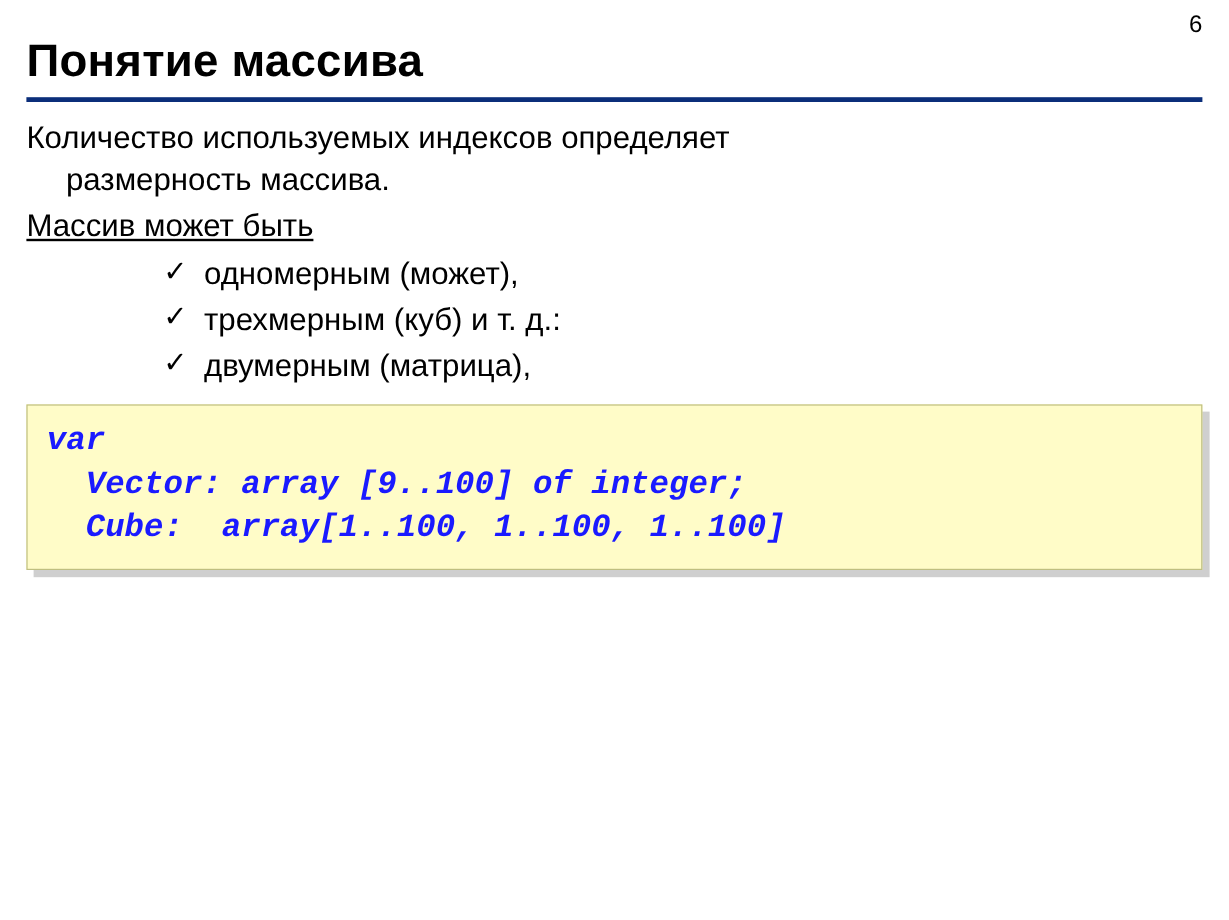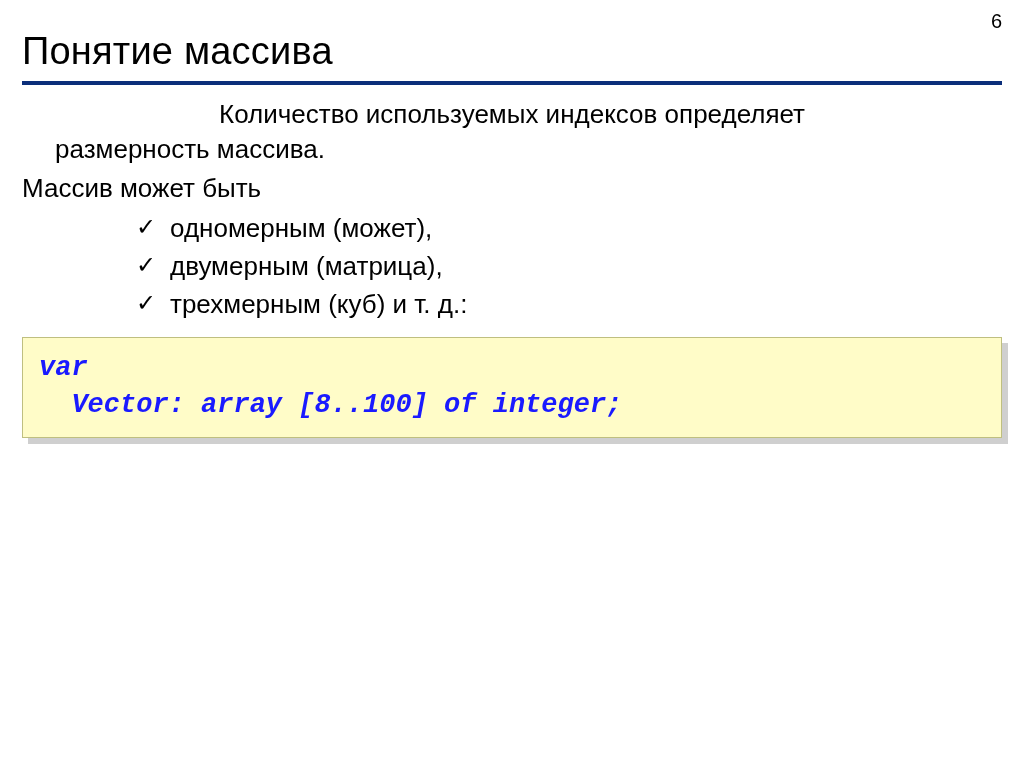--- a/index.html
+++ b/index.html
@@ -20,42 +20,42 @@
   }
   .page-num {
     position: absolute;
     top: 10px;
     right: 22px;
     font-size: 20px;
     color: #000;
   }
   .title {
     font-size: 38px;
-    font-weight: normal;
+    font-weight: bold;
     margin: 6px 0 4px 0;
     letter-spacing: 0.2px;
   }
   .rule {
     border: none;
     border-top: 4px solid #0b2e7a;
     margin: 8px 0 12px 0;
   }
   .body {
     font-size: 26px;
     line-height: 1.35;
   }
   .para1 {
     margin: 0;
-    text-align: center;
   }
   .para1-cont {
     margin: 0 0 4px 33px;
   }
   .para2 {
     margin: 0 0 4px 0;
+    text-decoration: underline;
   }
   ul.checks {
     list-style: none;
     margin: 0 0 14px 0;
     padding: 0 0 0 114px;
   }
   ul.checks li {
     position: relative;
     padding-left: 34px;
     margin: 0;
@@ -110,26 +110,27 @@
 
   <hr class="rule">
 
   <div class="body">
     <p class="para1">Количество используемых индексов определяет</p>
     <p class="para1-cont">размерность массива.</p>
     <p class="para2">Массив может быть</p>
 
     <ul class="checks">
       <li>одномерным (может),</li>
+      <li>трехмерным (куб) и т. д.:</li>
       <li>двумерным (матрица),</li>
-      <li>трехмерным (куб) и т. д.:</li>
     </ul>
 
     <div class="code-wrap">
       <div class="code-shadow"></div>
       <div class="code-box">
         <div class="code">var</div>
-        <div class="code">  Vector: array [8..100] of integer;</div>
+        <div class="code">  Vector: array [9..100] of integer;</div>
+        <div class="code">  Cube:  array[1..100, 1..100, 1..100]</div>
       </div>
     </div>
   </div>
 
 </div>
 
 </body></html>

